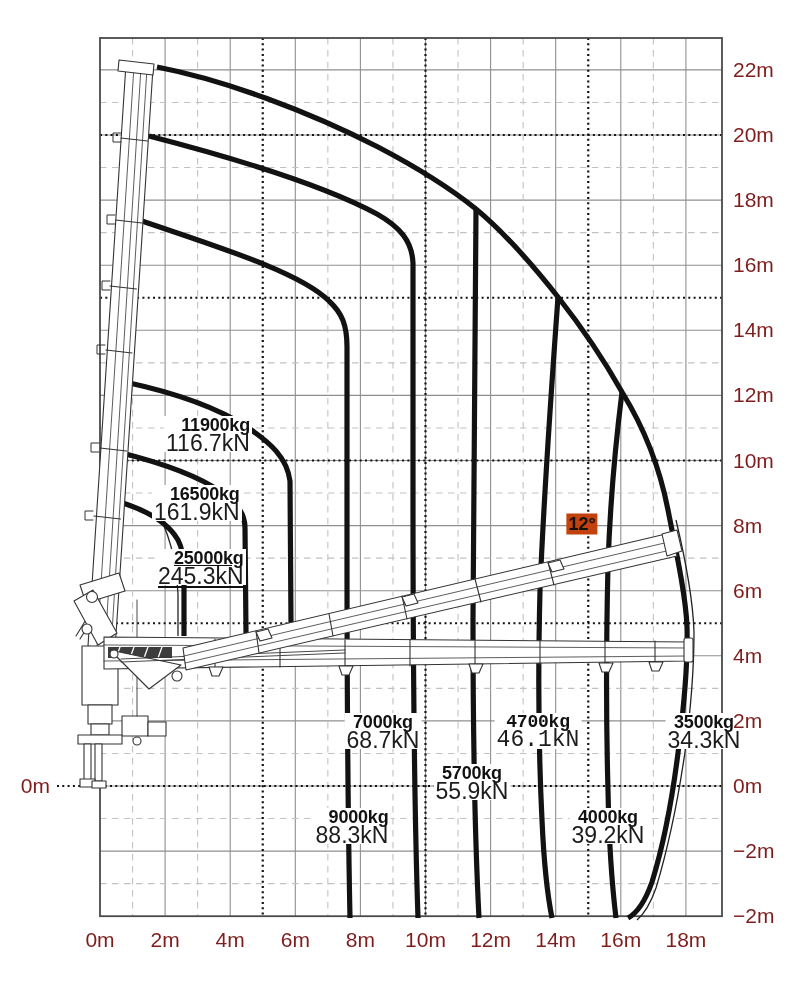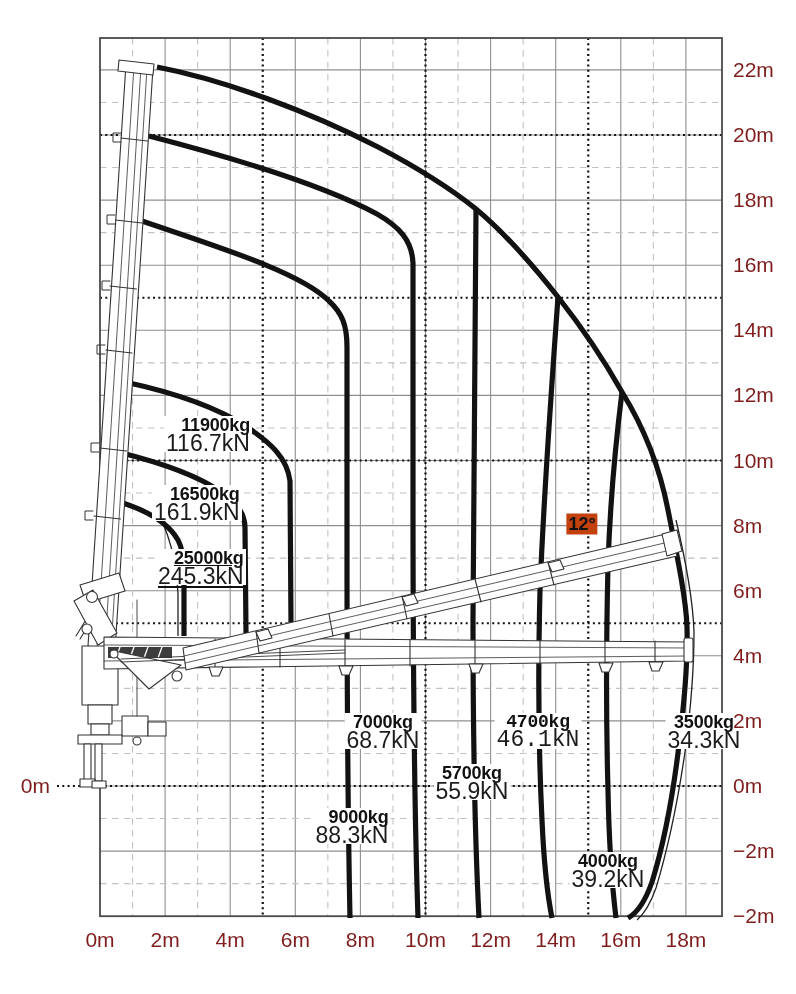--- a/index.html
+++ b/index.html
@@ -166,21 +166,21 @@
       <span class="kn">68.7kN</span>
     </div>
     <div class="clabel" style="left: 472px; top: 782px;">
       <span class="kg">5700kg</span>
       <span class="kn">55.9kN</span>
     </div>
     <div class="clabel" style="left: 538px; top: 731px; font-family: Liberation Mono, monospace;">
       <span class="kg">4700kg</span>
       <span class="kn">46.1kN</span>
     </div>
-    <div class="clabel" style="left: 608px; top: 826px; margin-top: 44px;">
+    <div class="clabel" style="left: 608px; top: 826px;">
       <span class="kg">4000kg</span>
       <span class="kn">39.2kN</span>
     </div>
     <div class="clabel" style="left: 704px; top: 731px;">
       <span class="kg">3500kg</span>
       <span class="kn">34.3kN</span>
     </div>
     <div class="deg" style="left: 582px; top: 524px;">12°</div>
     <div class="axlabel" style="left: 100px; top: 940px;">0m</div>
     <div class="axlabel" style="left: 165.1px; top: 940px;">2m</div>

